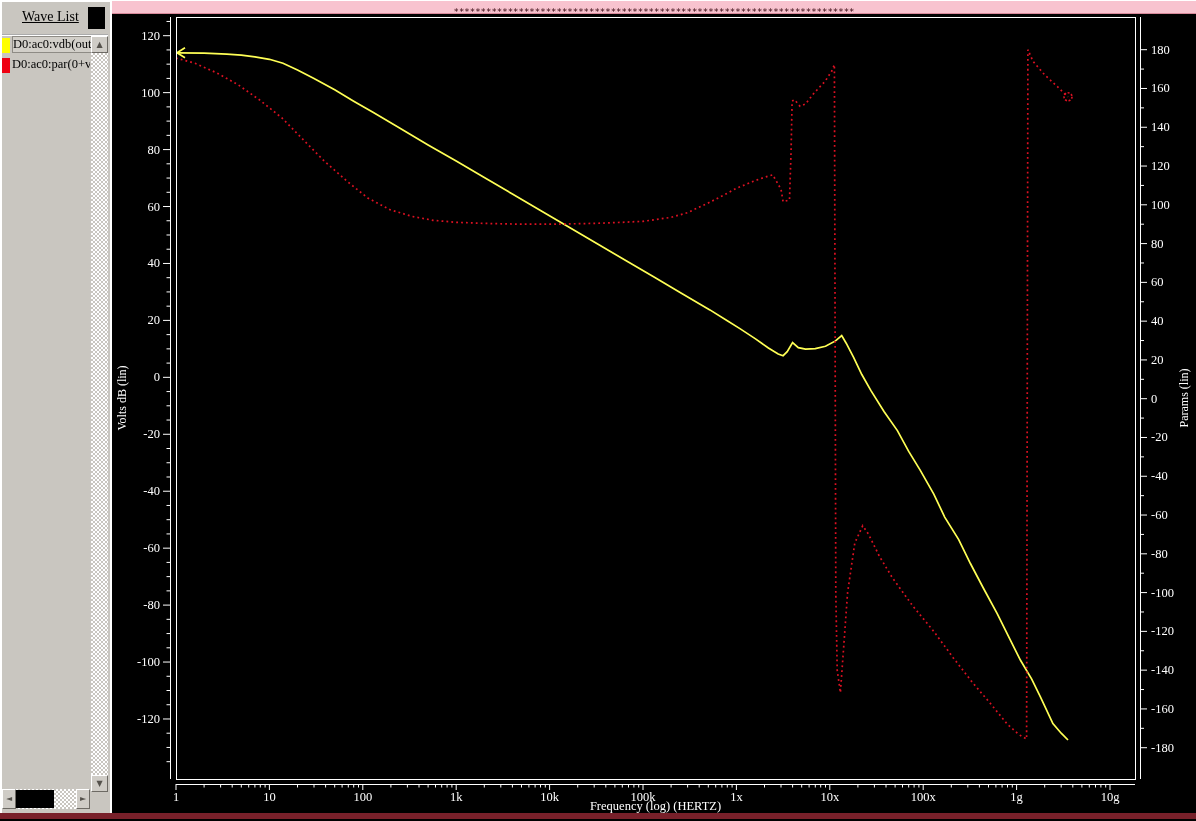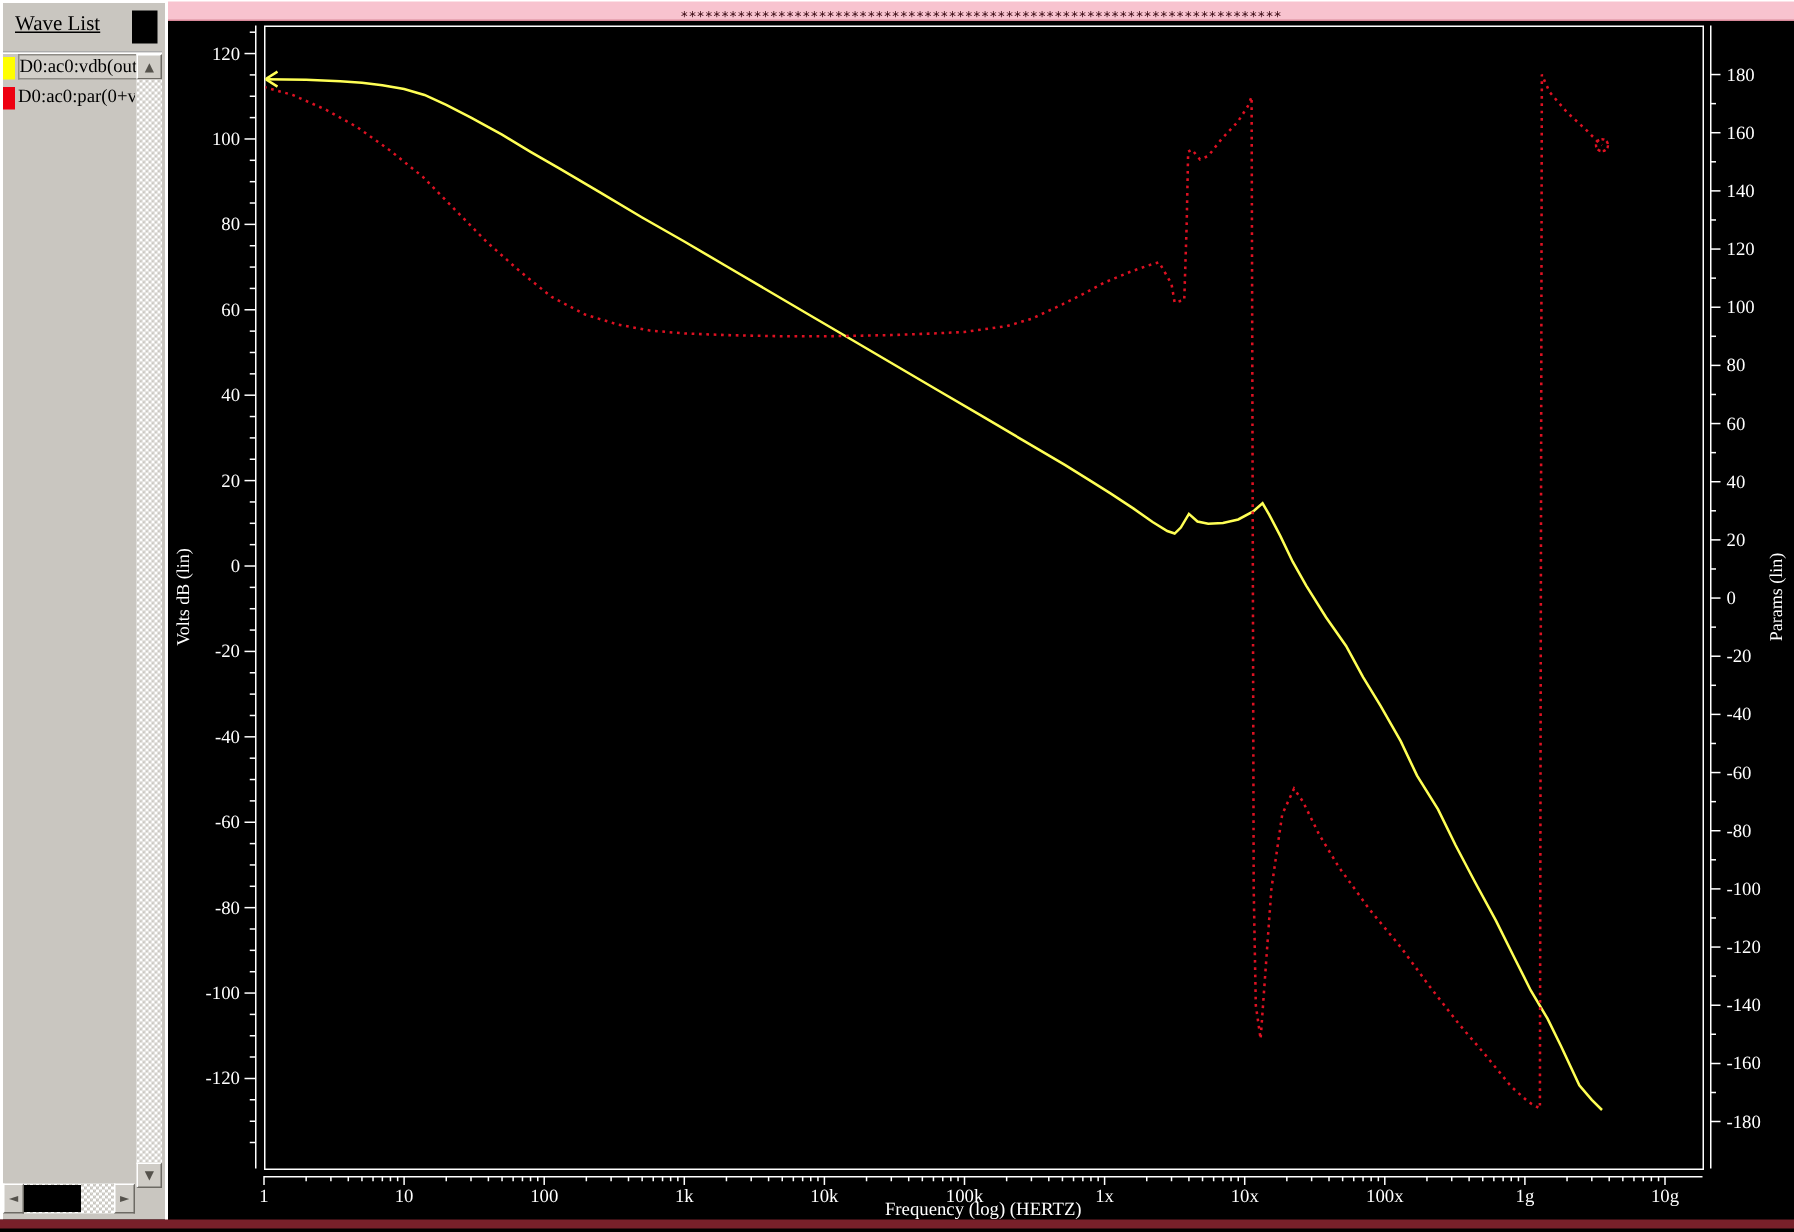--- a/index.html
+++ b/index.html
@@ -4,21 +4,21 @@
 <style>
   html,body{margin:0;padding:0;background:#000;}
   .screen{position:relative;width:1196px;height:821px;overflow:hidden;background:#000;
           font-family:"Liberation Serif",serif;}
 
   
   .wave-panel{position:absolute;left:0;top:0;width:110px;height:813px;
               background:#c9c6c0;border-left:2px solid #fff;border-top:2px solid #fff;
               box-sizing:border-box;z-index:3;}
   .wl-header{position:absolute;left:0;top:4px;width:106px;height:28px;border-bottom:2px groove #fff;}
-  .wl-title{position:absolute;left:8px;top:3px;font-size:14px;color:#000;text-decoration:underline;}
+  .wl-title{position:absolute;left:20px;top:3px;font-size:14px;color:#000;text-decoration:underline;}
   .wl-corner{position:absolute;right:3px;top:1px;width:17px;height:22px;background:#000;}
   .wl-items{position:absolute;left:0;top:34px;width:88px;}
   .wl-item{position:relative;height:20px;}
   .swatch{position:absolute;left:0;top:2px;width:8px;height:15px;}
   .wl-label{position:absolute;left:10px;top:1px;font-size:12.5px;color:#000;white-space:nowrap;overflow:hidden;width:78px;}
   .wl-item.first .wl-label{background:#d2cfc9;border:1px solid #8e8b85;border-right:none;top:0;}
 
   
   .dither{background-color:#fff;
     background-image:linear-gradient(45deg,#c9c6c0 25%,transparent 25%,transparent 75%,#c9c6c0 75%),

